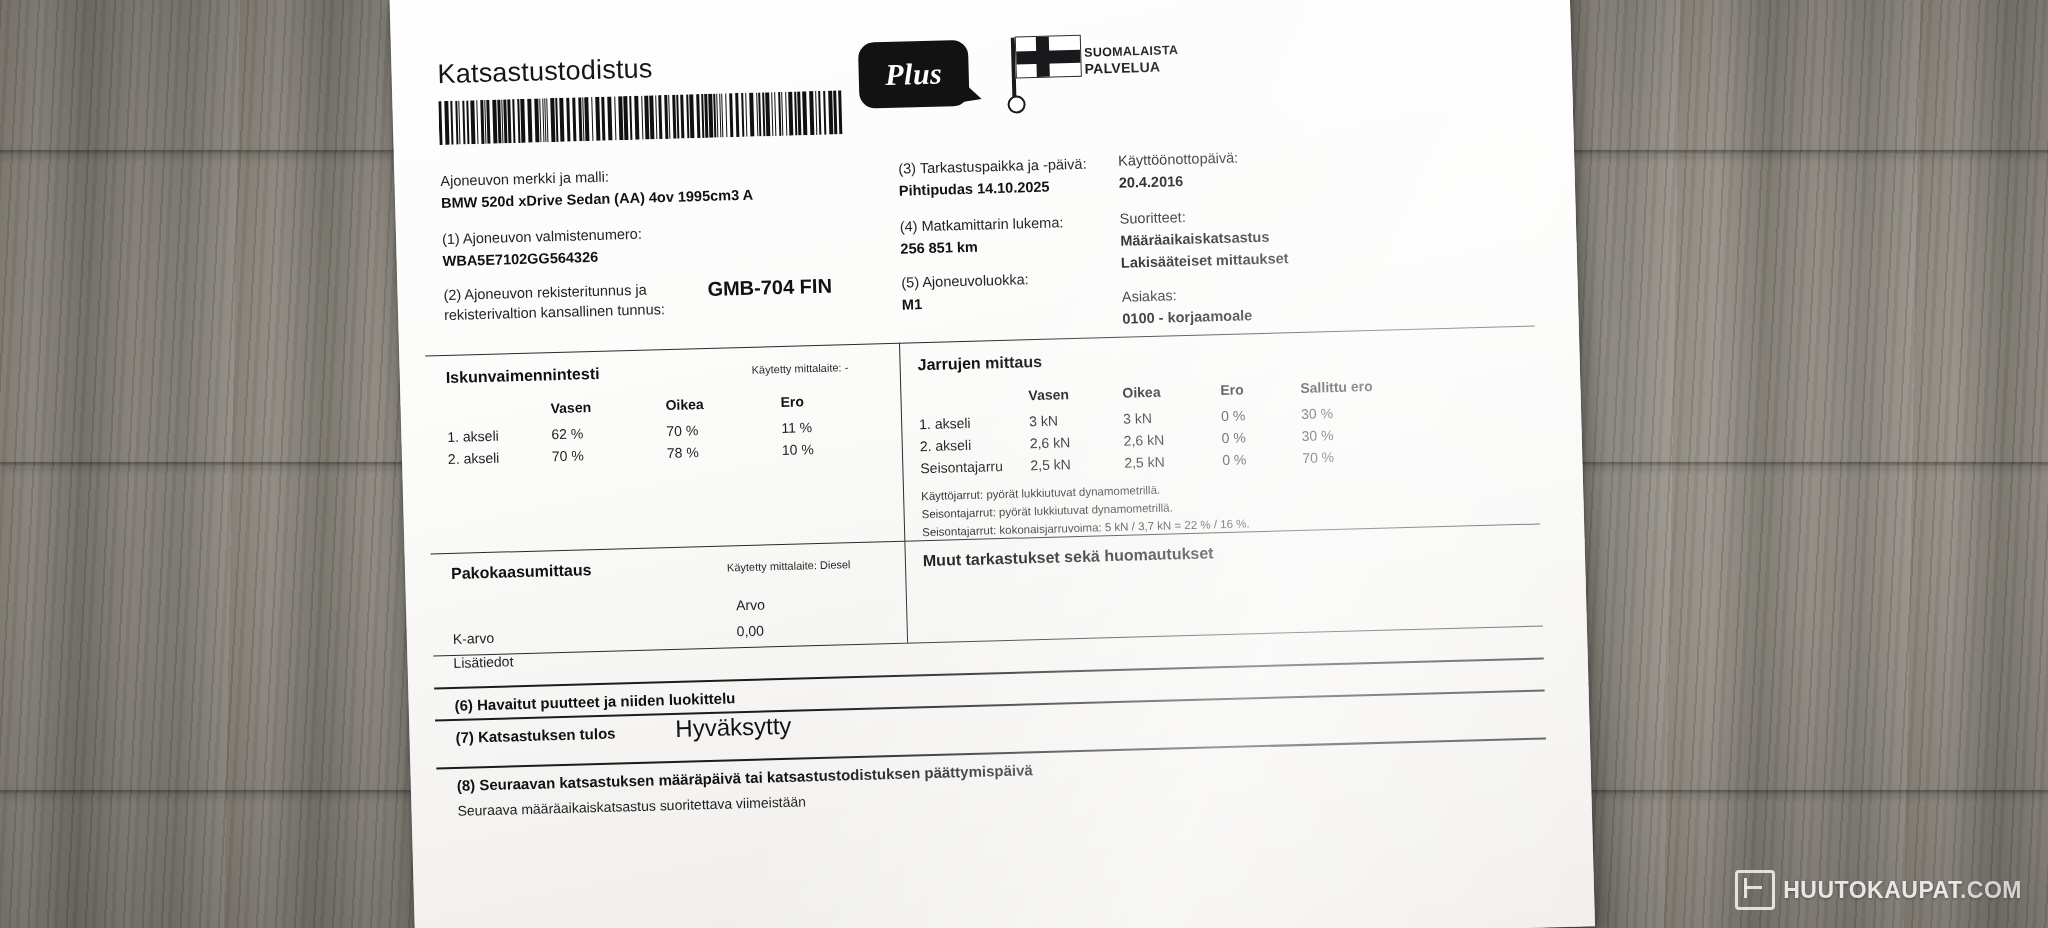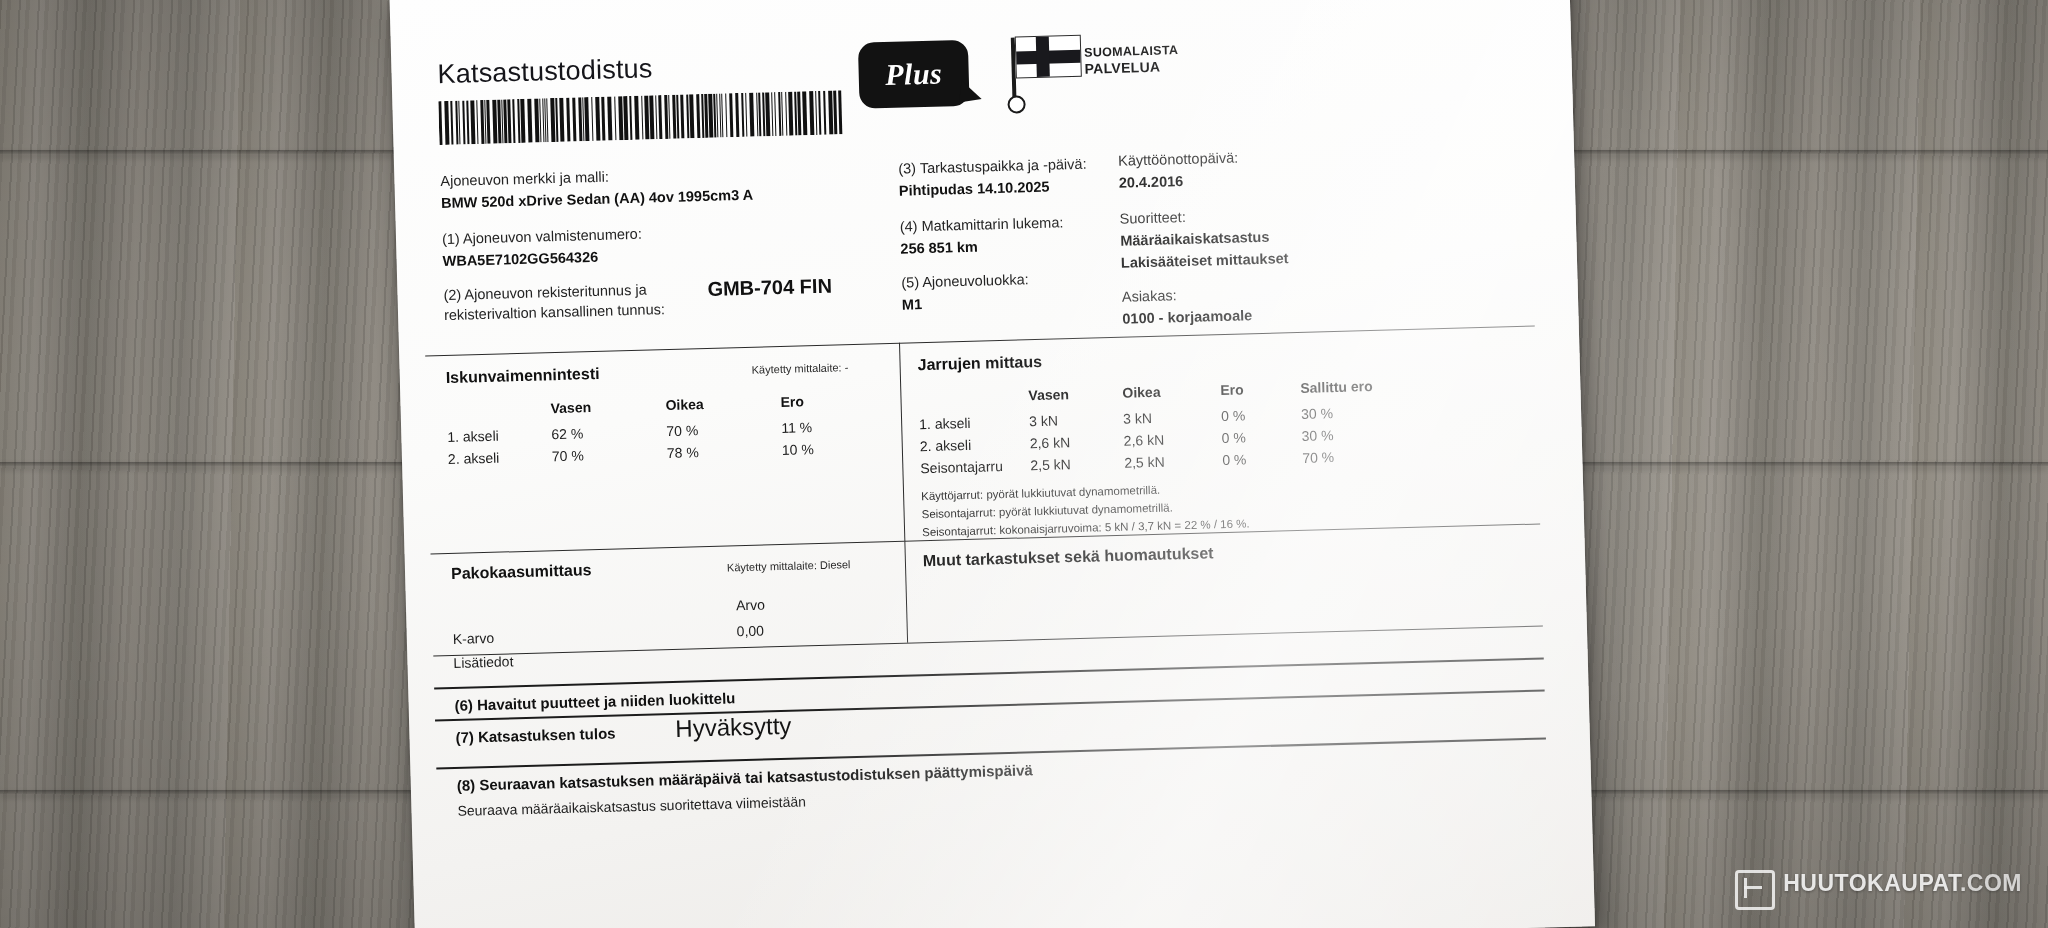--- a/index.html
+++ b/index.html
@@ -175,20 +175,21 @@
   .bold-line { position: absolute; background: #1c1c1c; height: 1.6px; }
   .result { position: absolute; font-size: 24px; font-weight: 400; color: #141414; white-space: nowrap; }
   .numlbl { position: absolute; font-size: 15px; font-weight: 700; color: #111; white-space: nowrap; }
 
   
   #watermark {
     position: absolute;
     right: 26px;
     bottom: 18px;
     display: flex;
+    align-items: center;
     gap: 8px;
     opacity: 0.88;
     margin-top: 24px;
   }
   #watermark .wm-box {
     width: 34px; height: 34px;
     border: 3px solid rgba(255,255,255,0.9);
     border-radius: 4px;
     position: relative;
   }

